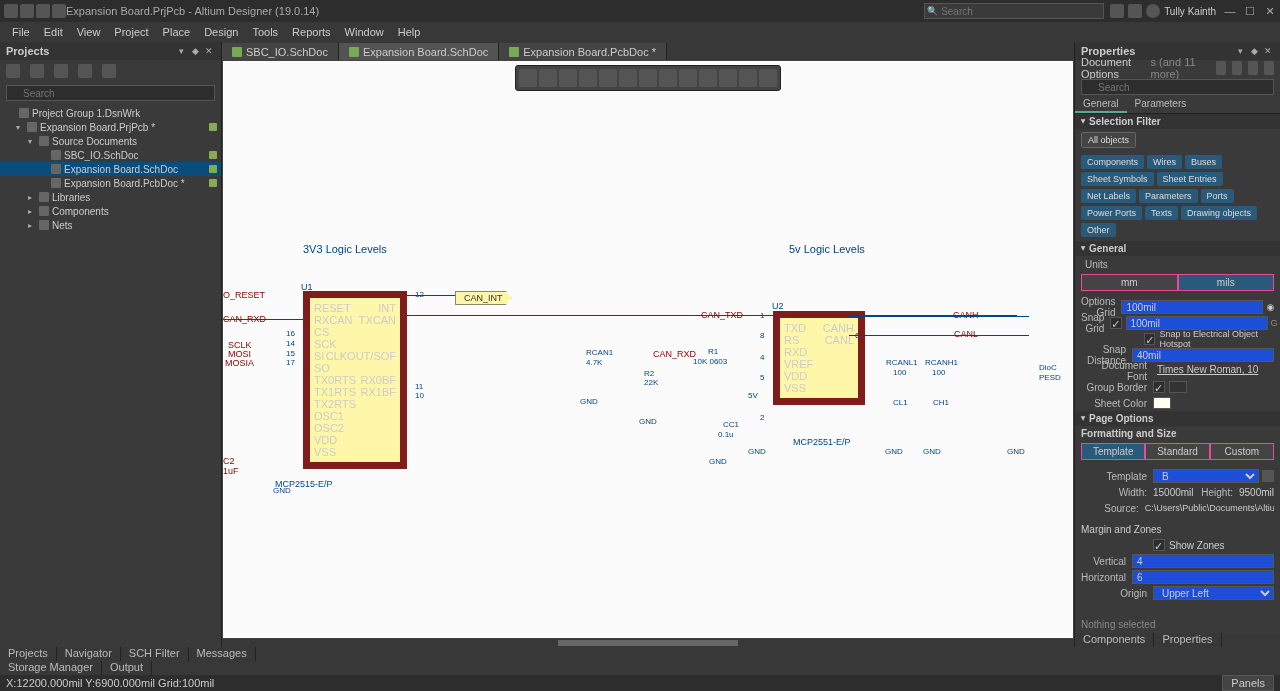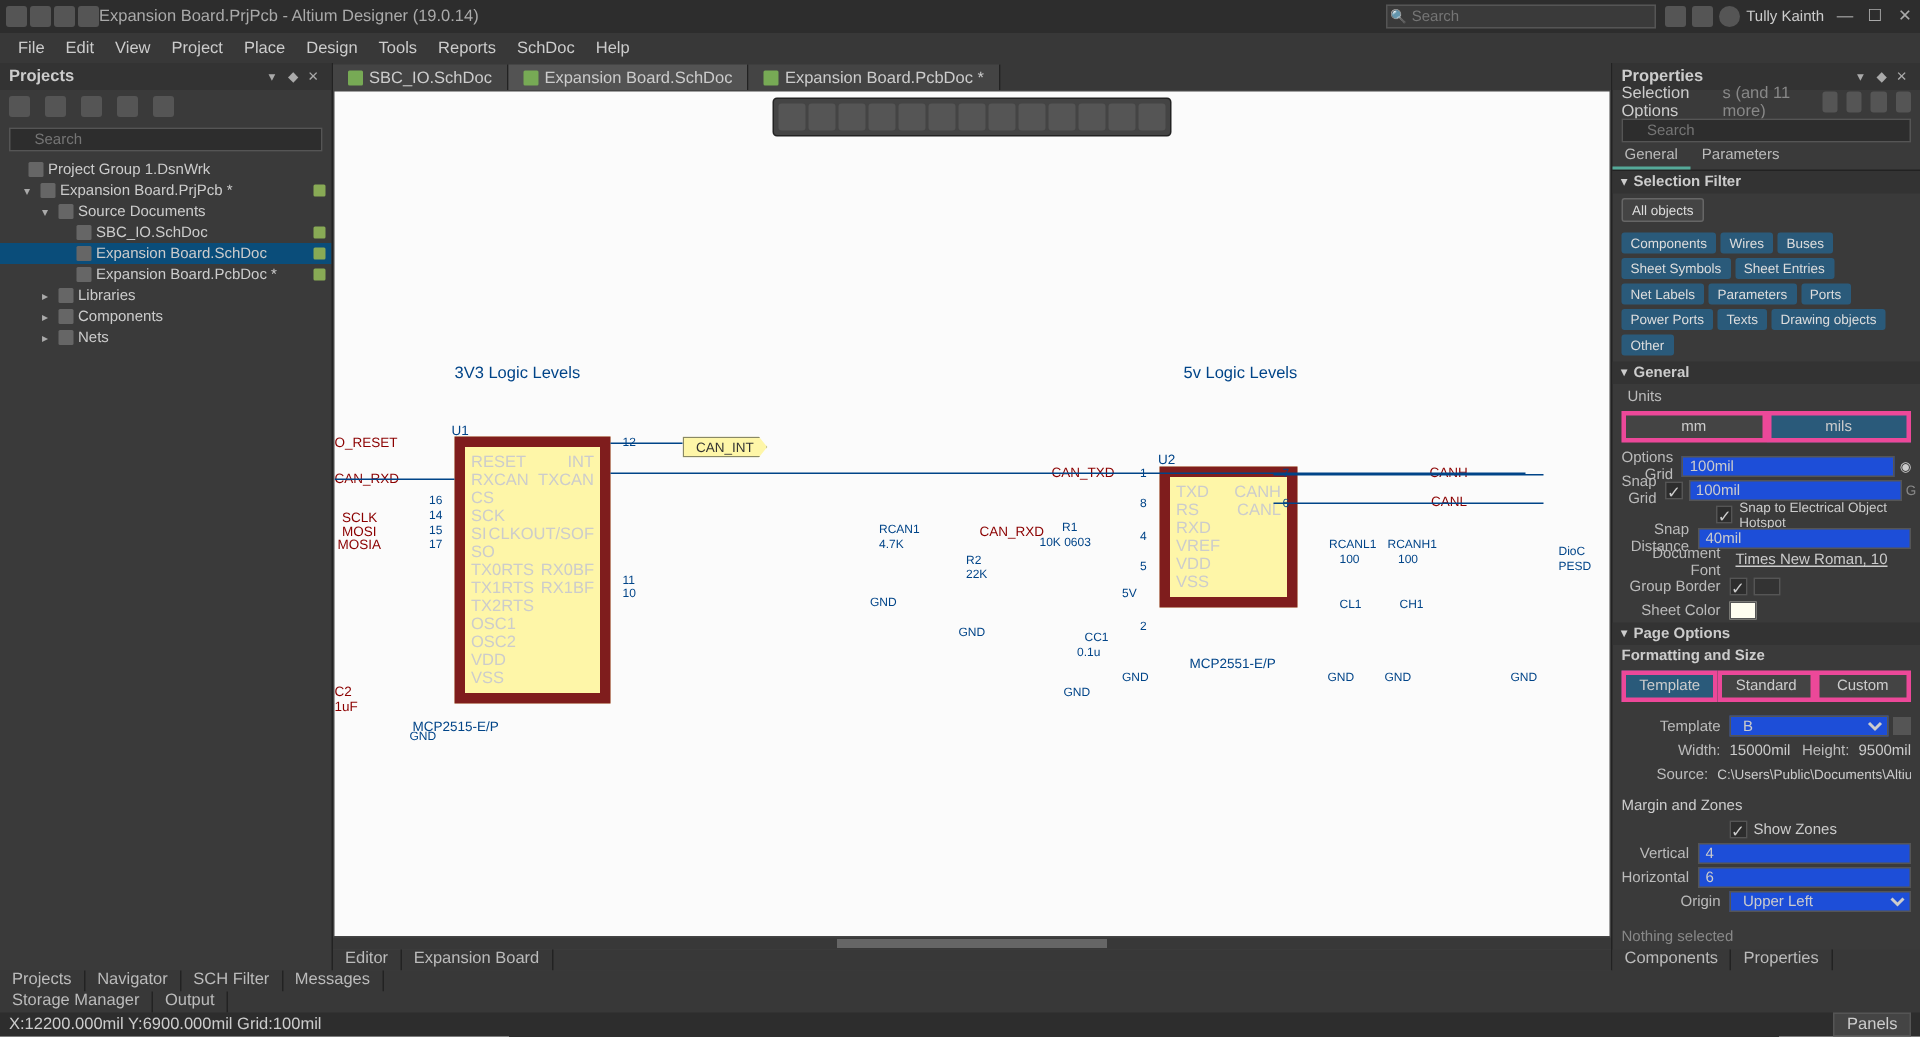--- a/index.html
+++ b/index.html
@@ -56,21 +56,21 @@
 .rp-sect{padding:2px 6px;font-size:10px;font-weight:bold;background:#333;display:flex;align-items:center;gap:4px}
 .rp-sect::before{content:"▸";font-size:8px;transform:rotate(90deg);display:inline-block}
 .filters{padding:4px 6px;display:flex;flex-wrap:wrap;gap:3px}
 .fbtn{background:#2a5a7a;padding:2px 6px;font-size:9px;border-radius:2px;color:#ddd}
 .fbtn.off{background:#444;border:1px solid #666}
 .proprow{display:flex;align-items:center;padding:1px 6px;height:16px}
 .proprow .plabel{width:72px;text-align:right;font-size:10px;color:#bbb;padding-right:6px}
 .proprow .pval{flex:1;background:#1d4ed8;border:1px solid #555;height:14px;font-size:10px;padding:0 4px;color:#ccc}
 .proprow .chk{width:12px;height:12px;background:#2d2d2d;border:1px solid #555;margin-right:4px}
 .seg{display:flex;margin:2px 6px}
-.seg .s{flex:1;text-align:center;padding:2px 0;font-size:10px;background:#444;border:3px solid #ec4899}
+.seg .s{flex:1;text-align:center;padding:2px 0;font-size:10px;background:#444;border:1px solid #ec4899}
 .seg .s.active{background:#2a5a7a}
 .statusbar{height:16px;background:#2d2d2d;display:flex;align-items:center;padding:0 6px;justify-content:space-between;font-size:10px;color:#aaa}
 .botpanel{height:14px;background:#383838;display:flex}
 </style>
 </head>
 <body>
 
 <div class="titlebar">
   <div class="icons">
     <div class="ico"></div>
@@ -94,21 +94,21 @@
 
 <div class="menubar" id="menubar">
     <span>File</span>
     <span>Edit</span>
     <span>View</span>
     <span>Project</span>
     <span>Place</span>
     <span>Design</span>
     <span>Tools</span>
     <span>Reports</span>
-    <span>SchDoc</span>
+    <span>Window</span>
     <span>Help</span>
   </div>
 
 <div class="mainrow">
   <div class="leftpanel">
     <div class="panelhead">
       <span class="title">Projects</span>
       <div class="btns">
           <span class="pb">▾</span>
           <span class="pb">◆</span>
@@ -356,37 +356,33 @@
       <div class="wire" style="left:184px;top:254px;width:610px;height:1px"></div>
       <div class="wire" style="left:0;top:258px;width:80px;height:1px"></div>
       <div class="wire" style="left:626px;top:255px;width:180px;height:1px"></div>
       <div class="wire" style="left:626px;top:274px;width:180px;height:1px"></div>
     </div>
     <div style="height:8px;background:#383838;display:flex">
         <div style="flex:1"></div>
         <div style="width:180px;height:6px;background:#666;margin:1px auto"></div>
         <div style="flex:1"></div>
       </div>
-    <div class="bottombar" id="bottombar">
-        <div class="btab">Editor</div>
-        <div class="btab">Expansion Board</div>
-      </div>
   </div>
 
   <div class="rightpanel">
     <div class="panelhead">
       <span class="title">Properties</span>
       <div class="btns">
           <span class="pb">▾</span>
           <span class="pb">◆</span>
           <span class="pb">✕</span>
         </div>
     </div>
     <div class="rp-sub">
-      <span>Selection Options</span>
+      <span>Document Options</span>
       <span style="color:#888">s (and 11 more)</span>
       <span style="flex:1"></span>
       <div class="sbtn"></div>
       <div class="sbtn"></div>
       <div class="sbtn"></div>
       <div class="sbtn"></div>
     </div>
     <div class="searchrow"><input class="searchin" placeholder="Search" style=""></div>
     <div class="rp-tabs">
       <div class="rp-tab active">General</div>

